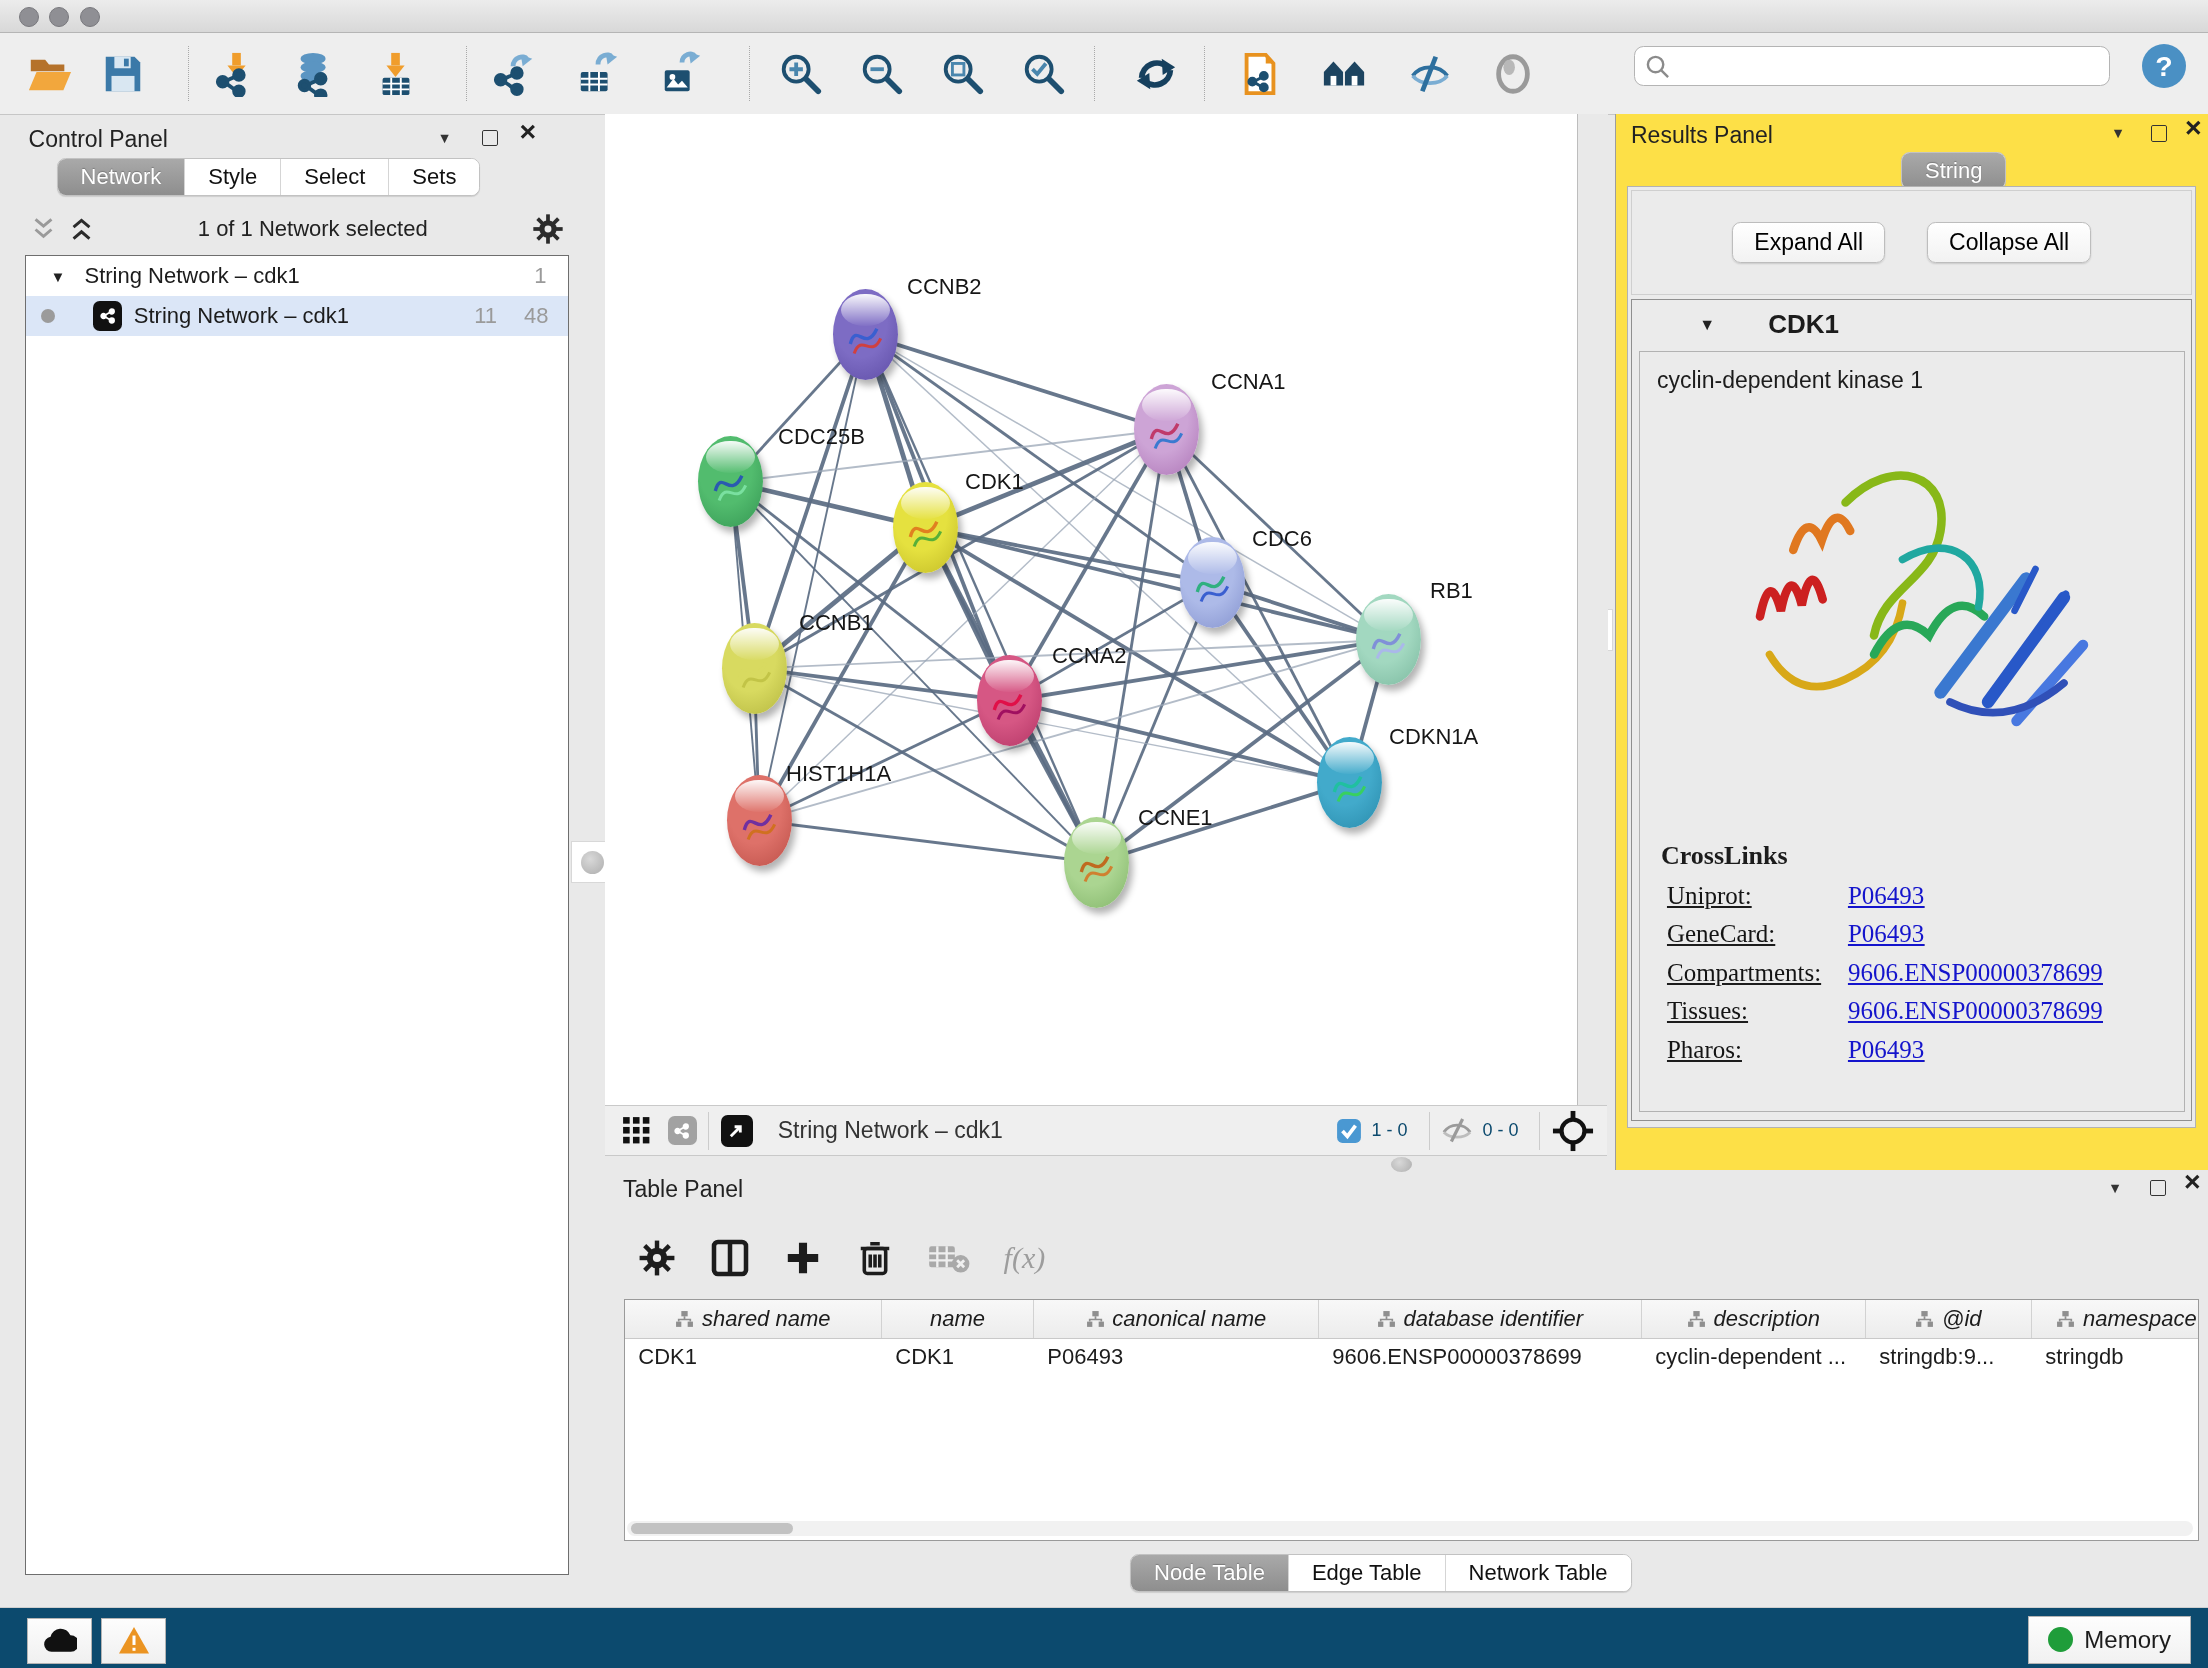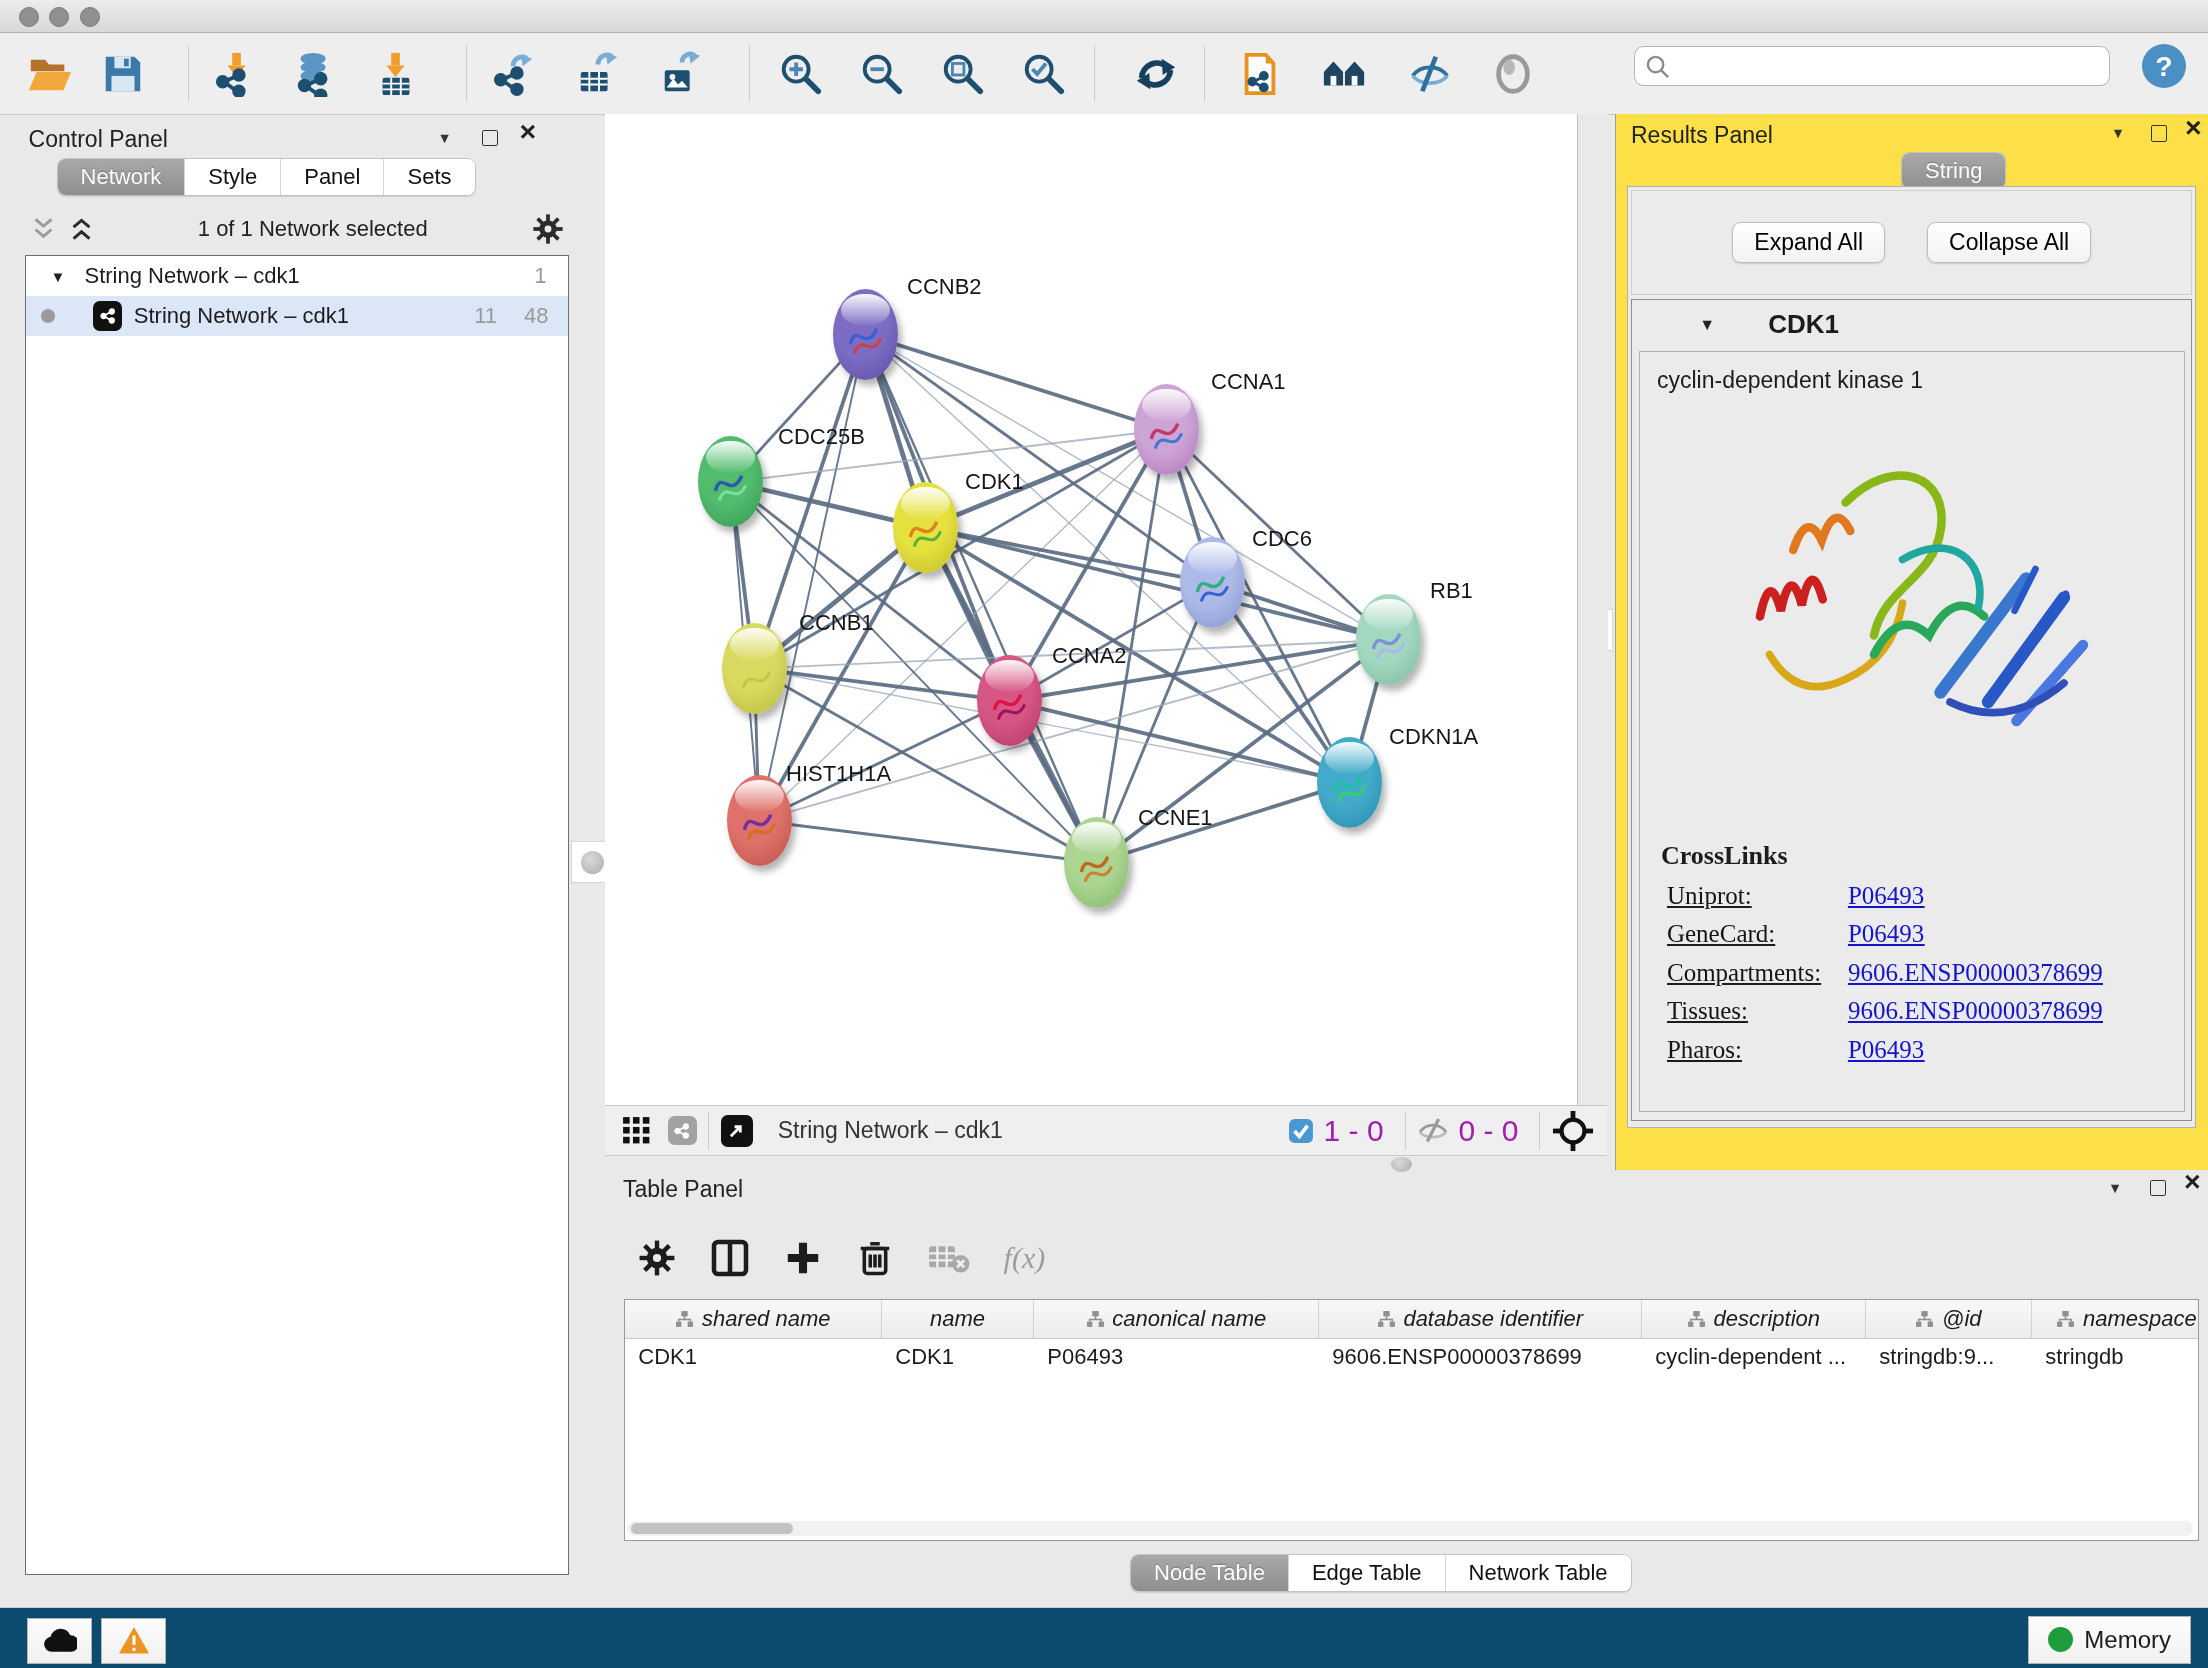--- a/index.html
+++ b/index.html
@@ -42,21 +42,21 @@
   
   #net-col{position:absolute;left:605px;top:114px;width:1002px;height:1056px;}
   #net-canvas{position:absolute;left:0;top:0;width:972px;height:991px;background:#fff;}
   #edges-layer{position:absolute;left:0;top:0;}
   .pnode{position:absolute;width:65px;height:91px;border-radius:50%;box-shadow:3.8px 5.7px 7.6px rgba(0,0,0,.30);}
   .pnode::before{content:"";position:absolute;left:13%;top:5%;width:74%;height:36%;border-radius:50%;background:linear-gradient(rgba(255,255,255,.95),rgba(255,255,255,.03));}
   .pnode-label{position:absolute;font-size:22px;color:#161616;white-space:nowrap;}
   #net-gutter{position:absolute;left:972px;top:0;width:30px;height:991px;background:#e9e9e9;border-left:1px solid #bdbdbd;}
   #net-footer{position:absolute;left:0;top:991px;width:1002px;height:49px;background:#efefef;border-top:1px solid #c9c9c9;border-bottom:1px solid #c9c9c9;display:flex;align-items:center;}
   .nf-sep{width:0;height:38px;border-left:1px solid #cccccc;margin:0 11.4px;}
-  .nf-count{font-size:30px;color:#a21caf;margin:0 9.5px;}
+  .nf-count{font-size:18px;color:#0c4a6e;margin:0 9.5px;}
 
   
   #results-panel{position:absolute;left:1615px;top:114px;width:593px;height:1056px;background:#fde047;border-left:1.9px solid #9d9d9d;}
   .rbtn{background:linear-gradient(#ffffff,#f2f2f2);border:1px solid #bdbdbd;border-radius:8.6px;font-size:23px;padding:5.7px 21px;box-shadow:0 1px 1.9px rgba(0,0,0,.15);}
   #rp-outer{position:absolute;left:11.4px;top:72px;width:567px;height:940px;background:#ebebeb;border:1px solid #b2b2b2;}
   #rp-btnbox{position:absolute;left:2.9px;top:2.9px;width:559px;height:103px;border:1px solid #cfcfcf;display:flex;align-items:center;justify-content:center;gap:42px;}
   #rp-resbox{position:absolute;left:2.9px;top:112px;width:559px;height:820px;border:1px solid #8f8f8f;background:#ebebeb;}
   #rp-generow{display:flex;align-items:center;height:49px;}
   #rp-content{position:absolute;left:6.7px;top:51px;width:544px;height:759px;border:1px solid #b2b2b2;background:#ebebeb;}
   .xl-serif{font-family:"Liberation Serif","DejaVu Serif",serif;}
@@ -271,21 +271,21 @@
     <div style="position:absolute;left:21px;top:5.7px" class="panel-title">Control Panel</div>
     <div style="position:absolute;left:430px;top:9.5px" class="pctl pctl-caret">▼</div>
     <div style="position:absolute;left:474px;top:9.5px" class="pctl">
         <span class="pctl-box"></span>
       </div>
     <div style="position:absolute;left:512px;top:3.8px" class="pctl pctl-x">×</div>
 
     <div class="seg" style="position:absolute;left:49px;top:38px">
         <span class="tab sel">Network</span>
         <span class="tab">Style</span>
-        <span class="tab">Panel</span>
+        <span class="tab">Select</span>
         <span class="tab">Sets</span>
       </div>
 
     <div style="position:absolute;left:23px;top:89px;width:533px;height:40px;display:flex;align-items:center;">
       <svg width="25" height="25" viewBox="0 0 20 22">
           <path d="M3 2 l7 6 7-6 M3 11 l7 6 7-6" stroke="#9a9a9a" stroke-width="2.6" fill="none"></path>
         </svg>
       <svg width="25" height="25" viewBox="0 0 20 22" style="margin-left:13.3px">
           <path d="M3 9 l7-6 7 6 M3 19 l7-6 7 6" stroke="#2b2b2b" stroke-width="2.6" fill="none"></path>
         </svg>

